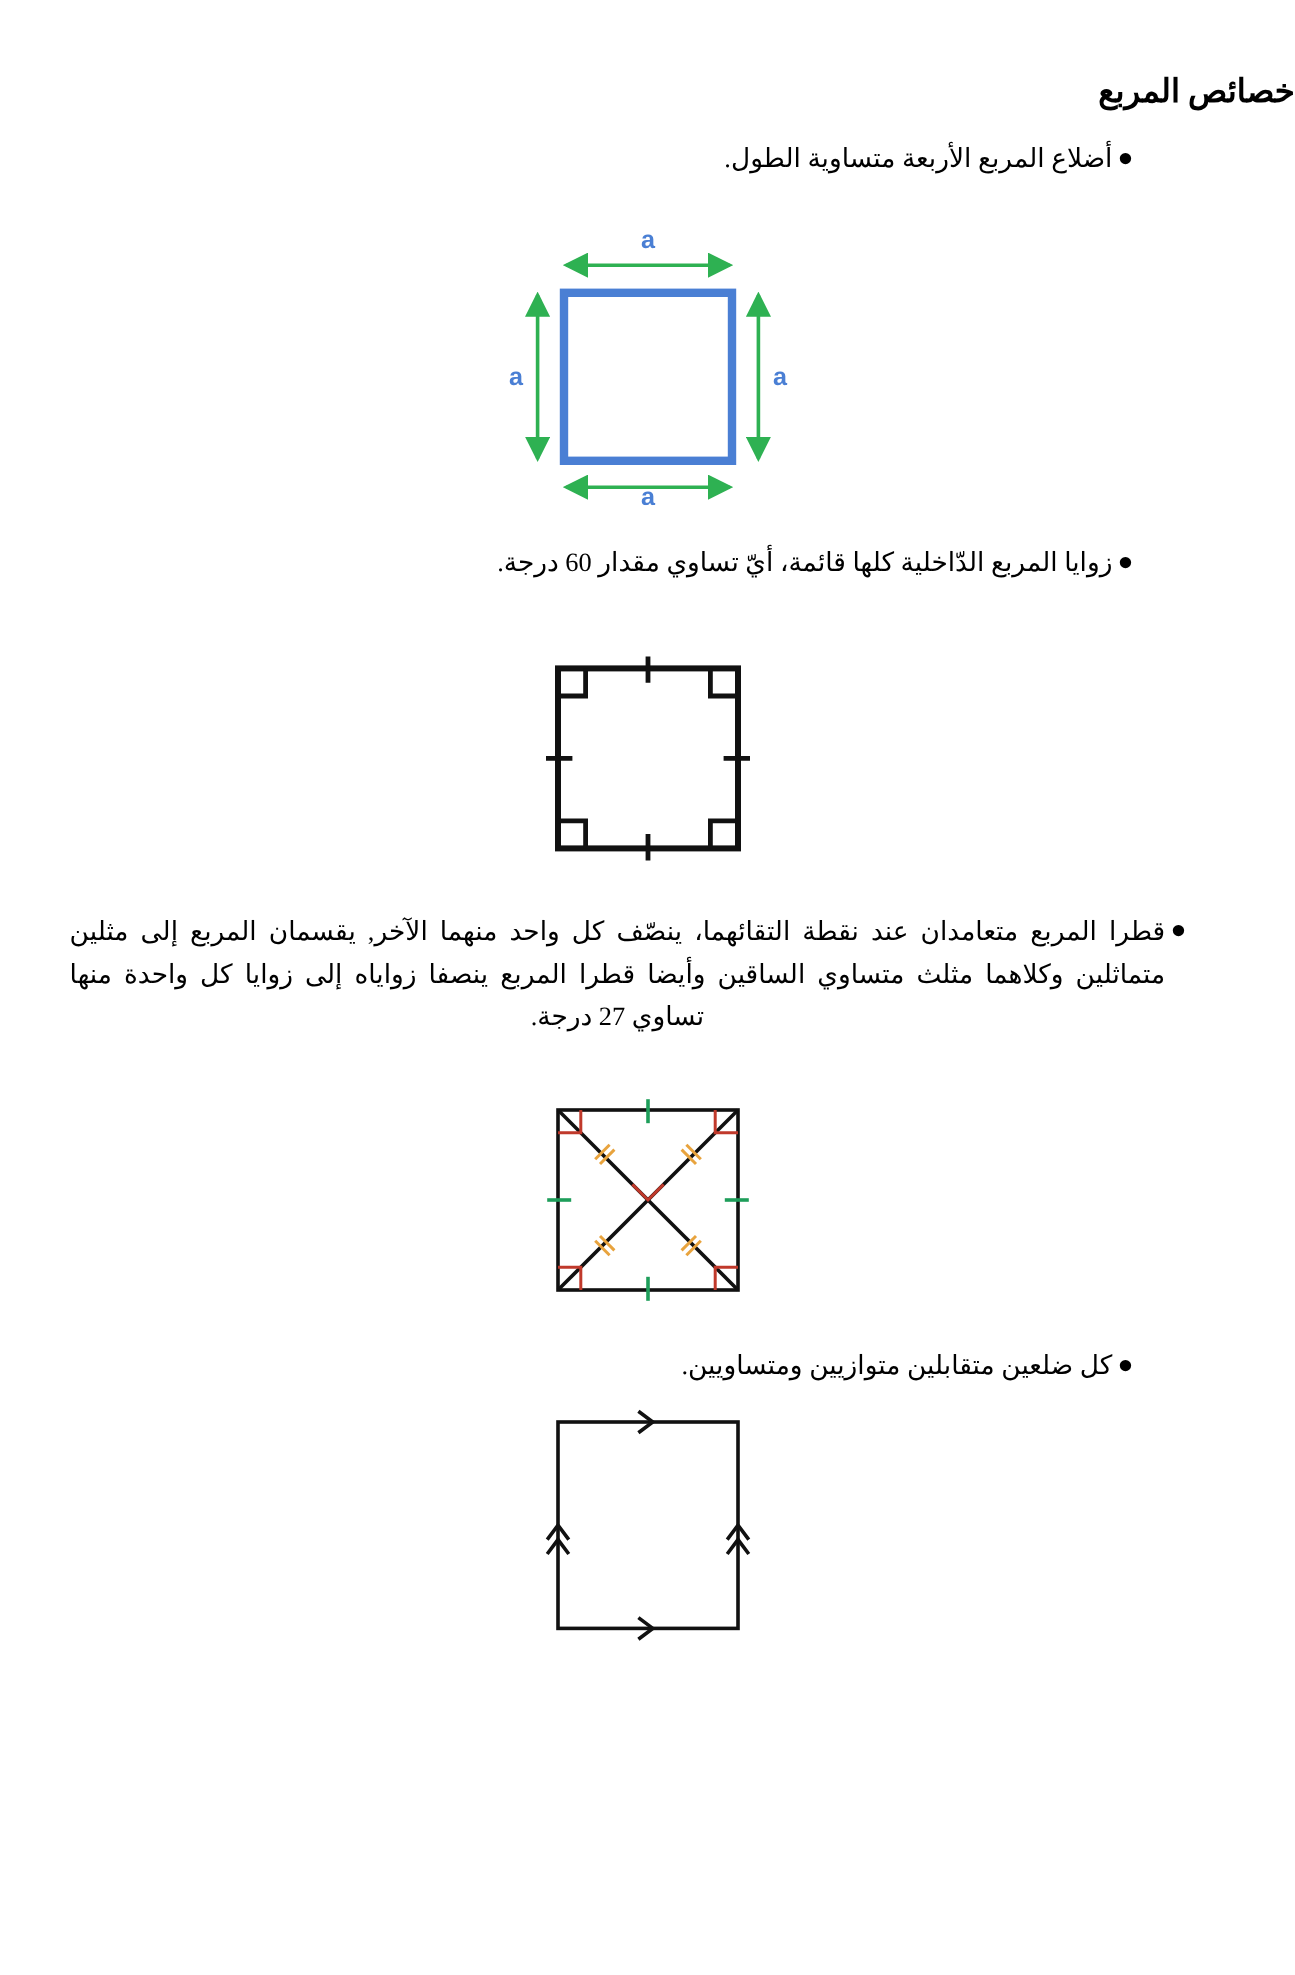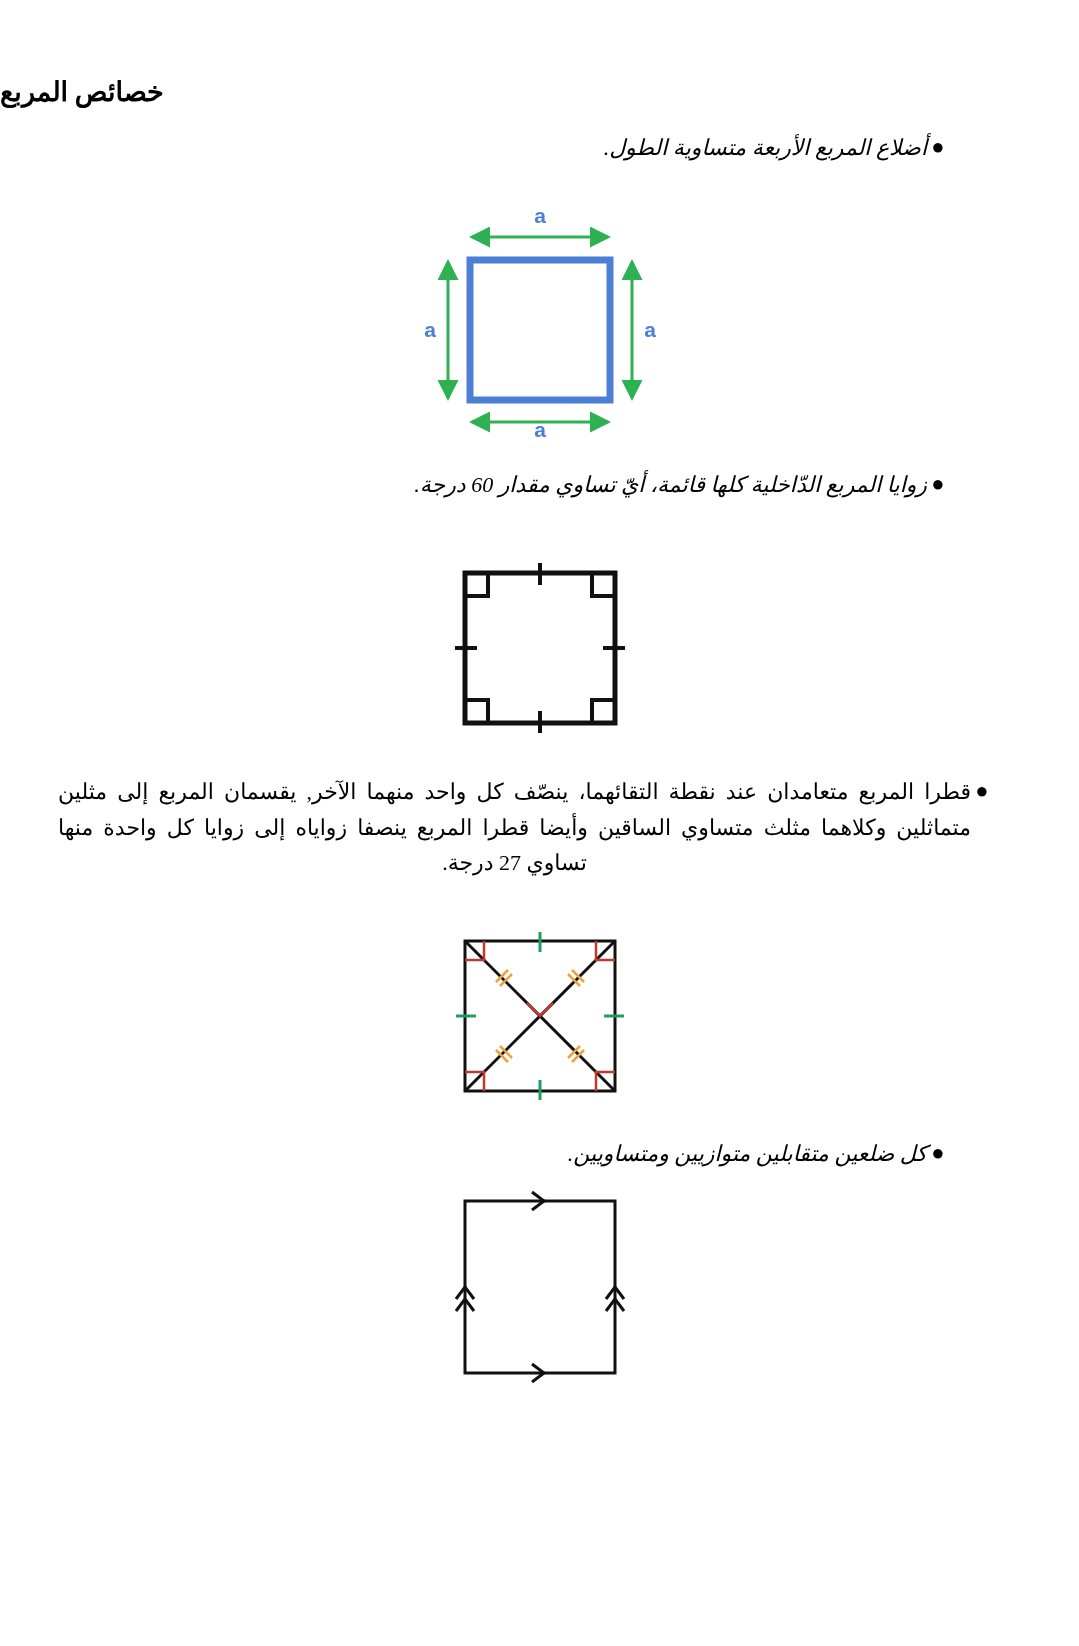--- a/index.html
+++ b/index.html
@@ -5,25 +5,25 @@
   html,body{margin:0;padding:0;}
   body{
     width:1079px;height:1646px;
     background:#ffffff;
     font-family:"Liberation Serif", serif;
     color:#000000;
     overflow:hidden;
   }
   .page{position:relative;width:1079px;height:1646px;box-sizing:border-box;padding:0;}
   .title{
-    text-align:left;
+    text-align:right;
     font-size:27px;
     font-weight:bold;
     direction:rtl;
-    margin-top:76px;
+    margin-top:60px;
     letter-spacing:0px;
   }
   .para{
     direction:rtl;
     text-align:justify;
     text-align-last:center;
     font-size:23px;
     line-height:1.55;
     margin:26px 58px 0 58px;
   }
@@ -41,21 +41,21 @@
     font-size:22px;
     line-height:1.5;
     text-align:center;
   }
   .bullet-text{
     flex:1 1 auto;
     text-align:justify;
     text-align-last:center;
     direction:rtl;
   }
-  .bullet-text.single{ text-align:right; text-align-last:right;font-style:italic;}
+  .bullet-text.single{ text-align:right; text-align-last:right;}
   .fig{ display:flex; justify-content:center; width:100%;}
   .fig-1{ margin-top:42px;}
   .fig-2{ margin-top:56px;}
   .fig-3{ margin-top:46px;}
   .fig-4{ margin-top:18px;}
   svg{display:block;}
   .lbl{
     font-family:"Liberation Sans", sans-serif;
     font-weight:bold;
     font-size:21px;

